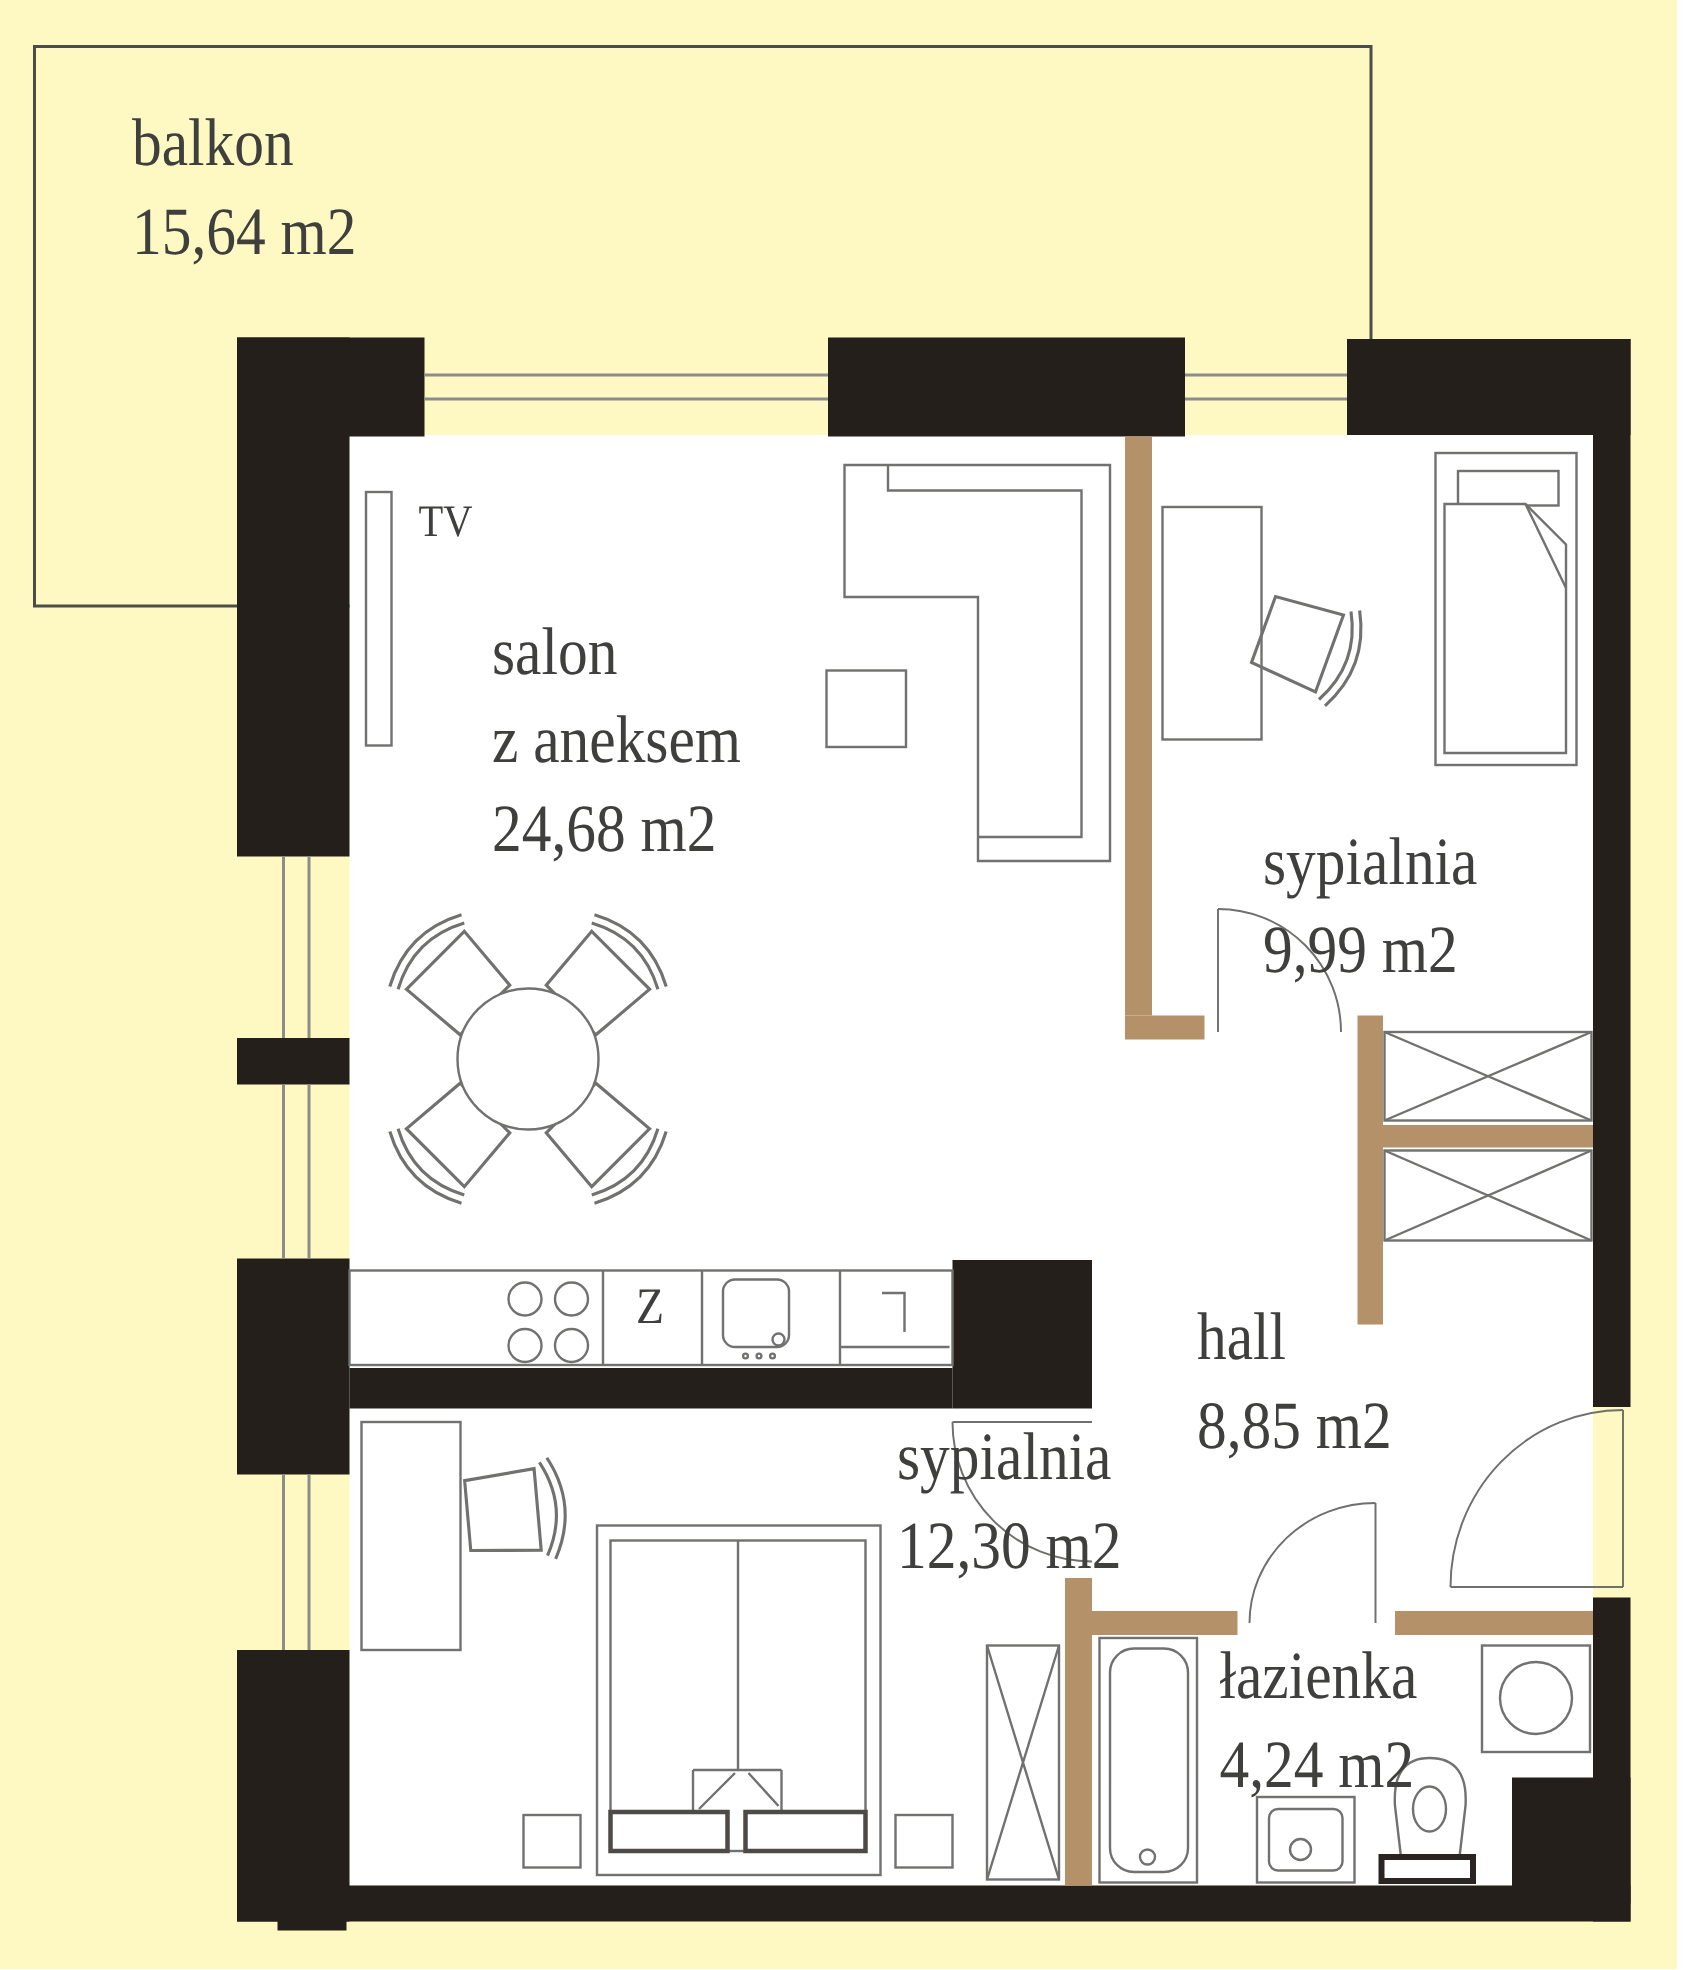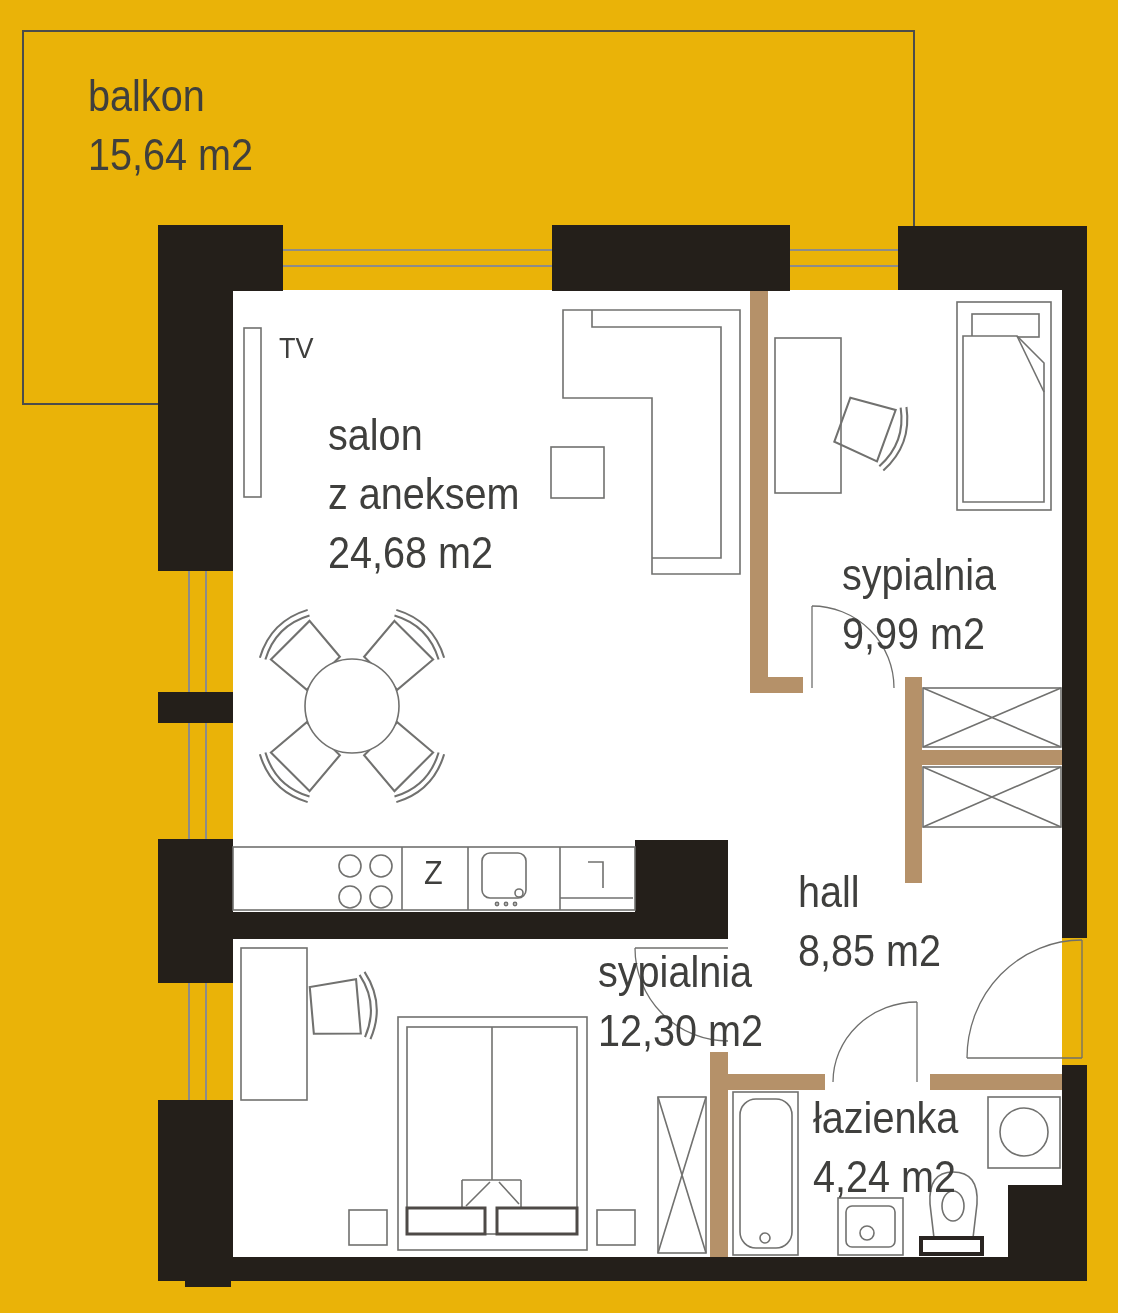--- a/index.html
+++ b/index.html
@@ -1,17 +1,17 @@
 <!DOCTYPE html>
 <html><head>
 <meta charset="utf-8">
 <style>
   html,body{margin:0;padding:0;background:#ffffff;}
-  #plan{position:relative;width:1118px;height:1313px;background:#eab308;overflow:hidden;
-        font-family:Liberation Sans, sans-serif;}
+  #plan{position:relative;width:1118px;height:1313px;background:#fef9c3;overflow:hidden;
+        font-family:Liberation Serif, serif;}
   .wall{position:absolute;background:#241f1a;}
   .wwall{position:absolute;background:#b59169;}
   .winh{position:absolute;border-top:2px solid #8c8c8a;border-bottom:2px solid #8c8c8a;}
   .winv{position:absolute;border-left:2px solid #8c8c8a;border-right:2px solid #8c8c8a;}
   .balcony{position:absolute;border:2px solid #4c4c4a;}
   .interior{position:absolute;background:#ffffff;}
   .lbl{position:absolute;color:#3f3f3d;font-weight:300;font-size:45px;line-height:59px;
        letter-spacing:0px;white-space:nowrap;transform:scaleX(.88);transform-origin:0 0;}
   .lbl span{display:block;}
   .small-lbl{position:absolute;color:#3f3f3d;font-weight:300;font-size:30px;line-height:30px;

